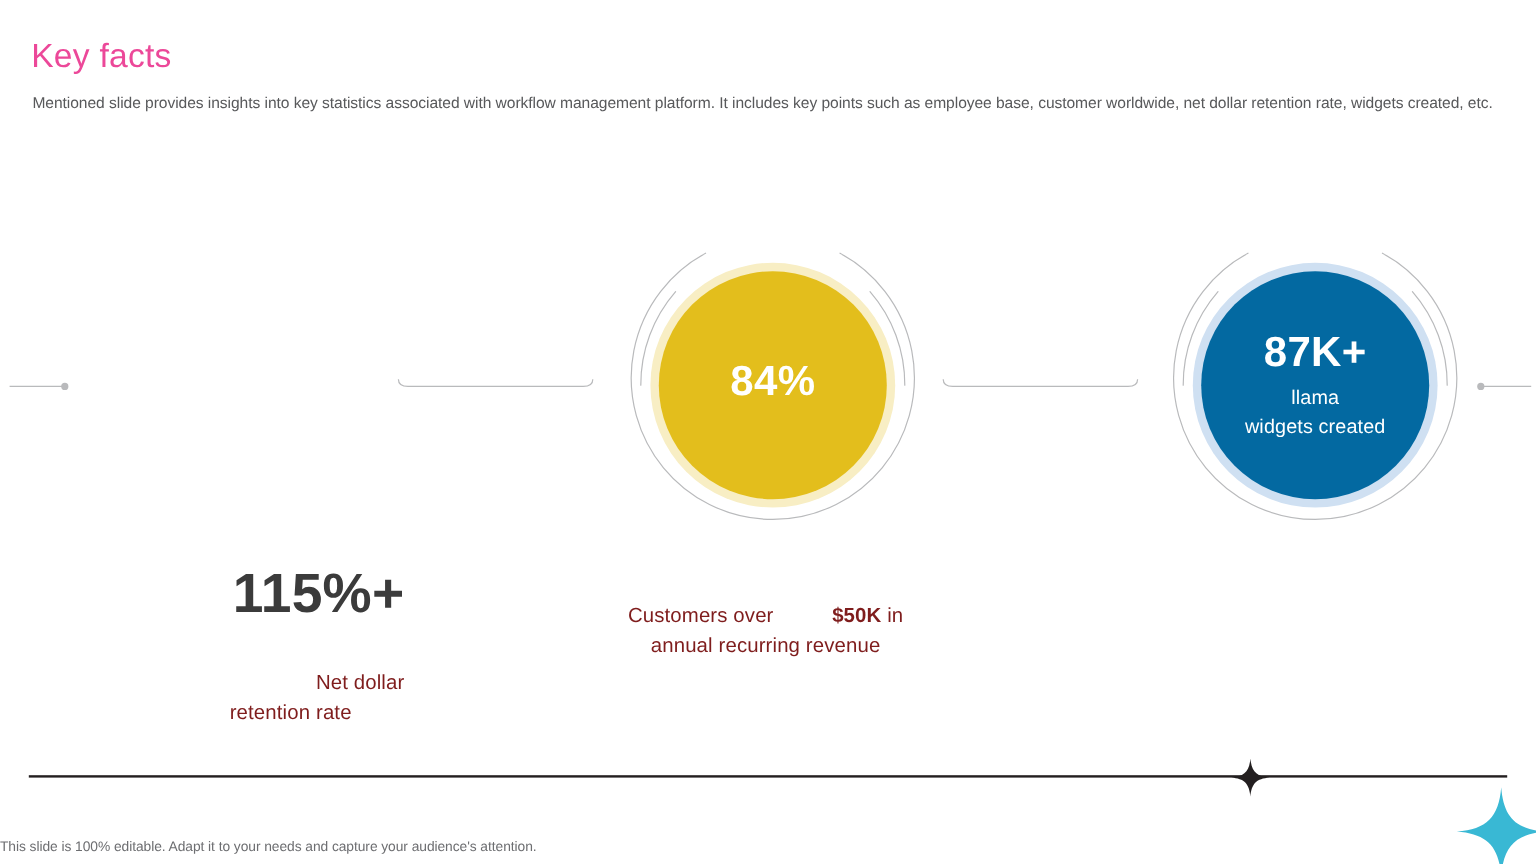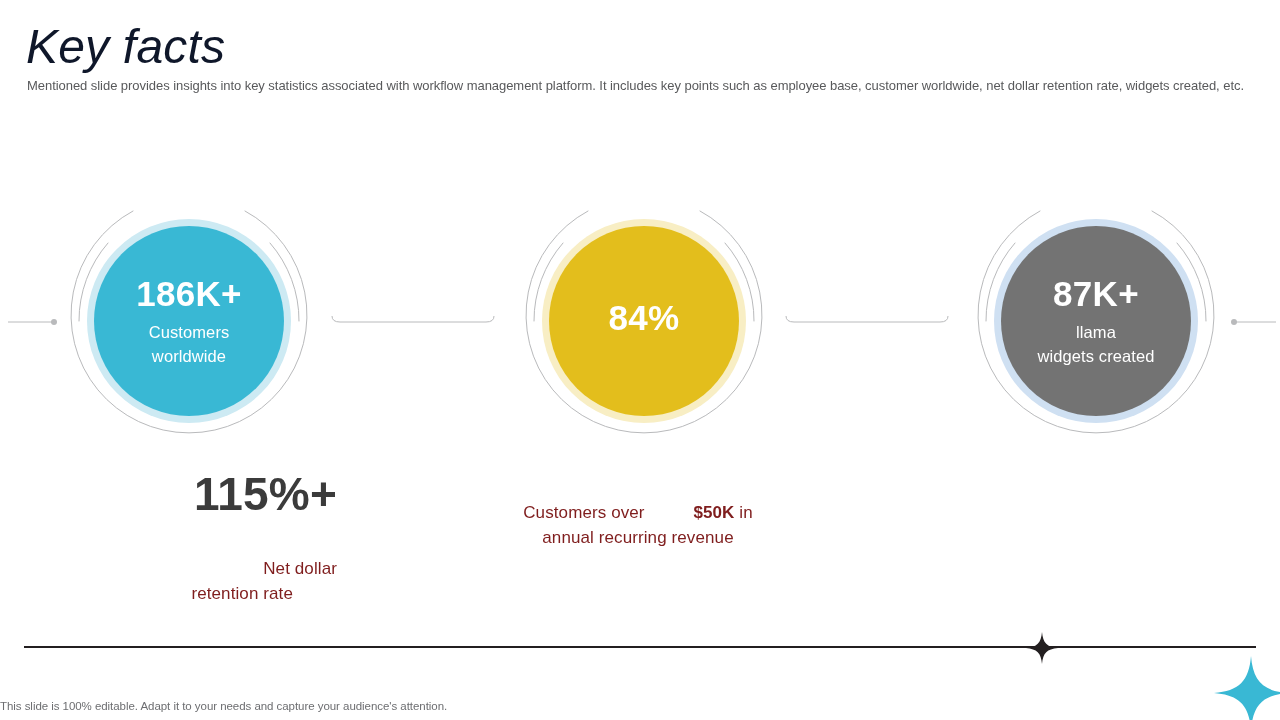--- a/index.html
+++ b/index.html
@@ -15,27 +15,26 @@
     overflow: hidden;
     font-family: "Liberation Sans", sans-serif;
     -webkit-font-smoothing: antialiased;
   }
 
   
   #slide-title {
     position: absolute;
     left: 26px;
     top: 22px;
-    font-size: 48px;
+    font-size: 28px;
     font-weight: 300;
     letter-spacing: 0.2px;
-    color: #0f172a;
+    color: #ec4899;
     line-height: 50px;
     white-space: nowrap;
-    font-style: italic;
   }
   #slide-subtitle {
     position: absolute;
     left: 27px;
     top: 78px;
     font-size: 13px;
     font-weight: 400;
     color: #58595b;
     letter-spacing: -0.05px;
     white-space: nowrap;
@@ -94,21 +93,21 @@
     border-radius: 50%;
     display: flex;
     flex-direction: column;
     align-items: center;
     justify-content: center;
     color: #ffffff;
     text-align: center;
   }
   .n1 .disc { background: #39b8d4; }
   .n2 .disc { background: #e3be1c; justify-content: center; }
-  .n3 .disc { background: #737373; }
+  .n3 .disc { background: #0369a1; }
 
   .disc-value {
     font-size: 35px;
     font-weight: 700;
     letter-spacing: 0.3px;
     line-height: 40px;
     margin-bottom: 6px;
   }
   .disc-label {
     font-size: 16.5px;
@@ -212,33 +211,20 @@
   <path d="M 332 131 Q 332 137 340 137 L 486 137 Q 494 137 494 131" stroke="#b9babc" stroke-width="1" fill="none"></path>
 
   <path d="M 786 131 Q 786 137 794 137 L 940 137 Q 948 137 948 131" stroke="#b9babc" stroke-width="1" fill="none"></path>
 
   <circle cx="1234" cy="137" r="3" fill="#b9babc"></circle>
   <path d="M 1236 137 L 1276 137" stroke="#b9babc" stroke-width="1" fill="none"></path>
 </svg>
 
 <div id="circles-band">
 
-  <div class="fact-node n1">
-    <svg class="outer-ring" viewBox="0 0 248 248">
-      <path d="M 68 14 A 118 118 0 1 0 180 14" stroke="#b9babc" stroke-width="1" fill="none" stroke-linecap="round"></path>
-      <path d="M 43 46 A 118 118 0 0 0 14 124" stroke="#b9babc" stroke-width="1" fill="none" stroke-linecap="round"></path>
-      <path d="M 205 46 A 118 118 0 0 1 234 124" stroke="#b9babc" stroke-width="1" fill="none" stroke-linecap="round"></path>
-    </svg>
-    <div class="halo"></div>
-    <div class="disc">
-      <div class="disc-value">186K+</div>
-      <div class="disc-label">Customers
-worldwide</div>
-    </div>
-  </div>
 
   <div class="fact-node n2">
     <svg class="outer-ring" viewBox="0 0 248 248">
       <path d="M 68 14 A 118 118 0 1 0 180 14" stroke="#b9babc" stroke-width="1" fill="none" stroke-linecap="round"></path>
       <path d="M 43 46 A 118 118 0 0 0 14 124" stroke="#b9babc" stroke-width="1" fill="none" stroke-linecap="round"></path>
       <path d="M 205 46 A 118 118 0 0 1 234 124" stroke="#b9babc" stroke-width="1" fill="none" stroke-linecap="round"></path>
     </svg>
     <div class="halo"></div>
     <div class="disc">
       <div class="disc-value">84%</div>

